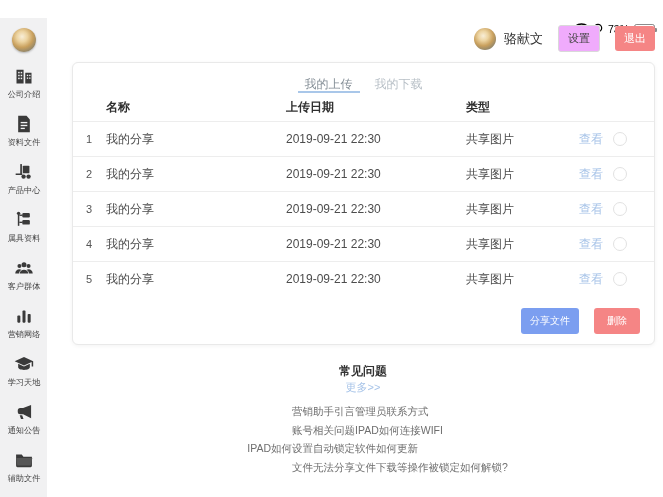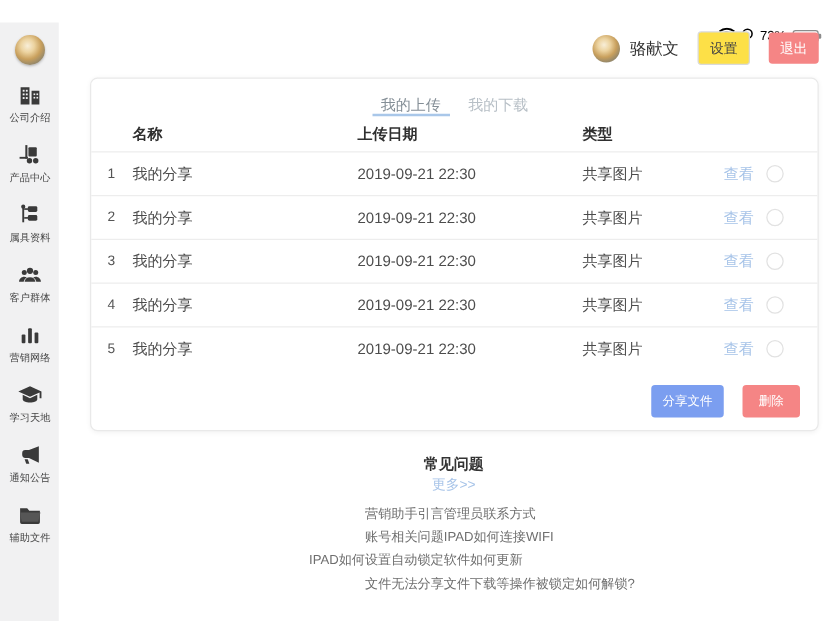--- a/index.html
+++ b/index.html
@@ -30,21 +30,21 @@
   .nav { margin-top:14px; display:flex; flex-direction:column; align-items:center; gap:13px; }
   .nav-item { display:flex; flex-direction:column; align-items:center; gap:3px; width:47px; cursor:pointer; }
   .nav-item svg { width:20px; height:20px; display:block; }
   .nav-label { font-size:8.5px; color:#454545; white-space:nowrap; transform:scale(.96); }
   
   .userbar { position:absolute; top:25px; right:8px; display:flex; align-items:center; }
   .avatar { width:22px; height:22px; border-radius:50%; flex:none;
     background:radial-gradient(circle at 42% 36%, #f8eed8 0%, #ecd3a0 26%, #c9a05d 52%, #9a8a68 72%, #8f8f8b 86%, #a8a8a4 100%);
   }
   .user-name { margin-left:8px; font-size:13px; color:#333; }
-  .btn-settings { margin-left:15px; background:#fde047; border:1px solid #d9d9d9; border-radius:3px;
+  .btn-settings { margin-left:15px; background:#f0abfc; border:1px solid #d9d9d9; border-radius:3px;
     font-size:11px; color:#444; padding:5px 9px; cursor:pointer; font-family:inherit; }
   .btn-logout { margin-left:15px; border:none; border-radius:3px; font-size:11px; color:#fff;
     padding:5px 9px; cursor:pointer; font-family:inherit; }
   
   .card {
     position:absolute; left:72px; top:62px; width:583px; height:283px;
     background:#fff; border:1px solid #e9e9e9; border-radius:6px;
     box-shadow:0 1px 4px rgba(0,0,0,.05);
   }
   .tabs { display:flex; justify-content:center; gap:22px; padding-top:13px; }
@@ -119,20 +119,33 @@
                 <rect x="15.4" y="10.5" width="1.6" height="1.6"></rect>
                 <rect x="18.2" y="10.5" width="1.6" height="1.6"></rect>
                 <rect x="15.4" y="13.8" width="1.6" height="1.6"></rect>
                 <rect x="18.2" y="13.8" width="1.6" height="1.6"></rect>
               </g>
             </svg>
         </span>
         <span class="nav-label">公司介绍</span>
       </div>
 
+      <div class="nav-item">
+        <span>
+          <svg viewBox="0 0 24 24" fill="#3a3a3a">
+              <path d="M5 2h10l4 4.5V22H5z"></path>
+          <g fill="#f1f1f2">
+                <rect x="8" y="9.5" width="8" height="1.6"></rect>
+                <rect x="8" y="13" width="8" height="1.6"></rect>
+                <rect x="8" y="16.5" width="5" height="1.6"></rect>
+              </g>
+            </svg>
+        </span>
+        <span class="nav-label">资料文件</span>
+      </div>
 
       <div class="nav-item">
         <span>
           <svg viewBox="0 0 24 24" fill="#3a3a3a">
               <rect x="10.5" y="4.5" width="8" height="9" rx="1"></rect>
               <rect x="7.5" y="2.5" width="2" height="13"></rect>
               <rect x="2" y="13.8" width="8" height="1.8"></rect>
               <circle cx="11.5" cy="17.5" r="2.6"></circle>
               <circle cx="17.5" cy="17.5" r="2.6"></circle>
             </svg>

